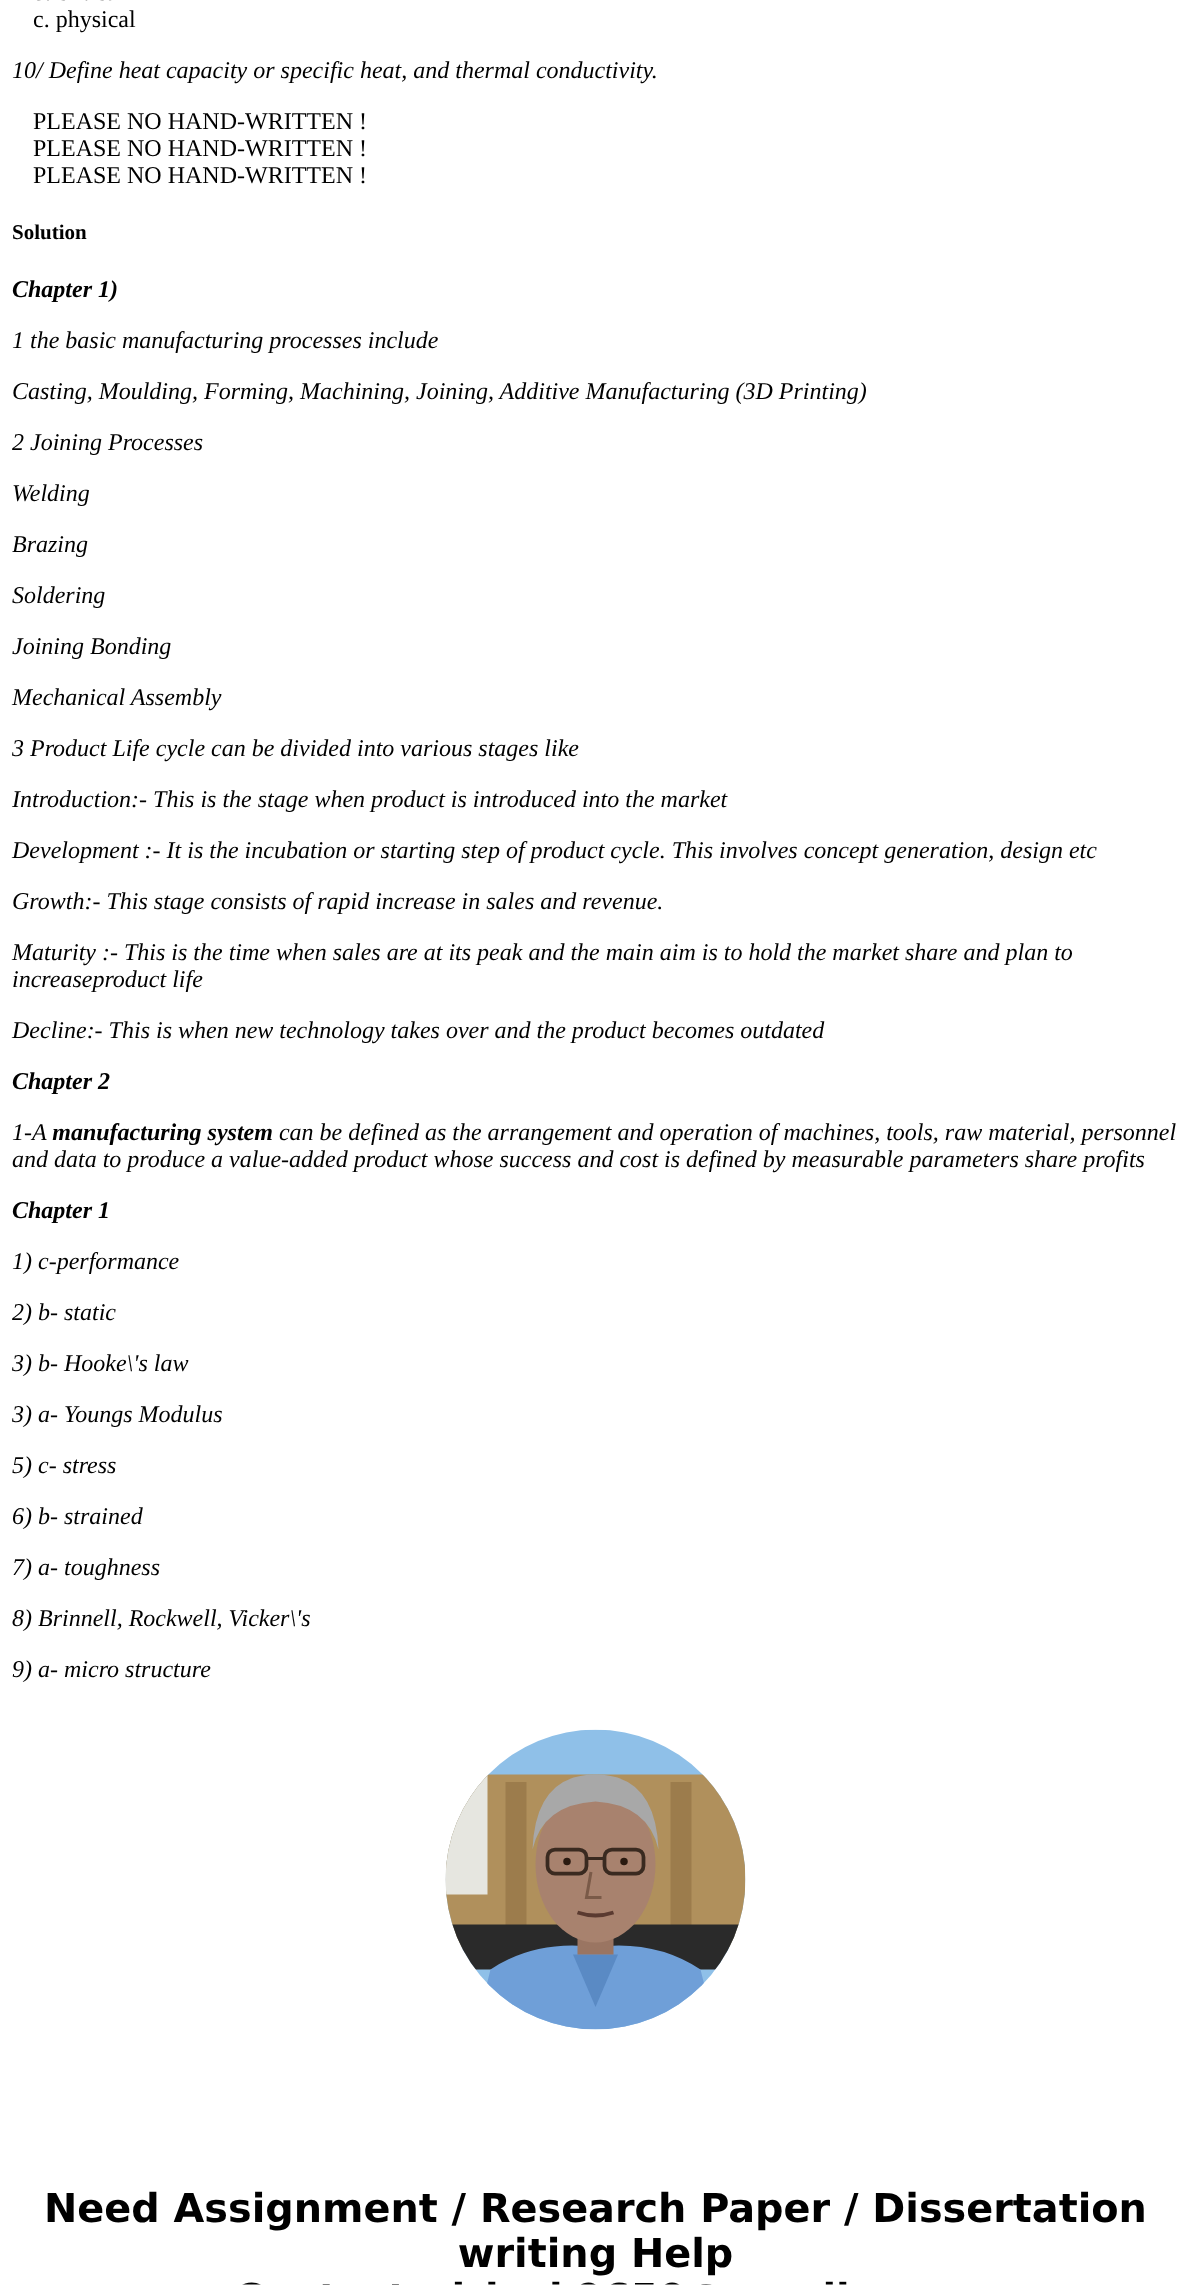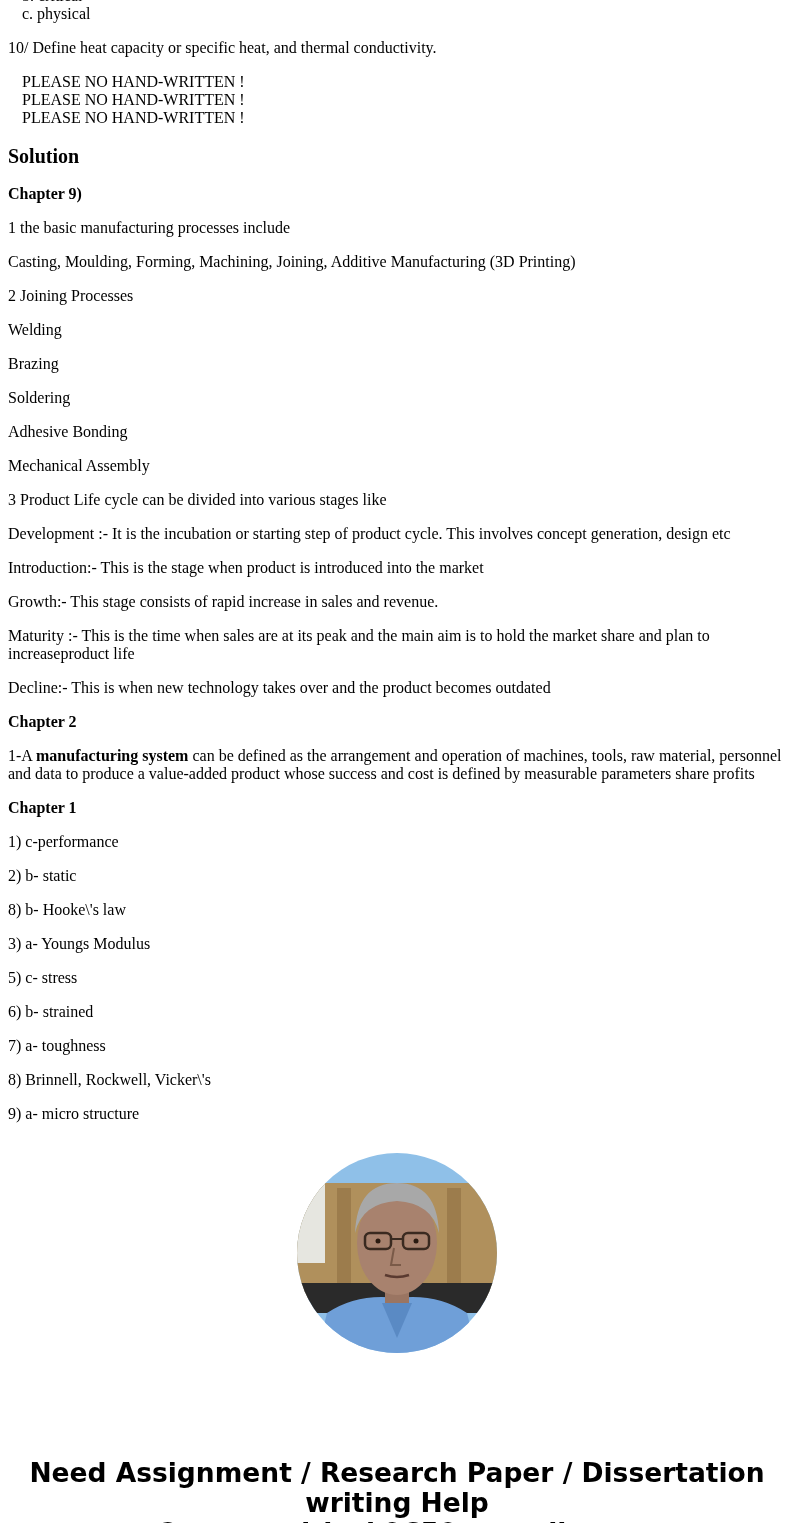--- a/index.html
+++ b/index.html
@@ -17,24 +17,24 @@
       color: #000;
       line-height: 18px;
     }
     .page {
       position: absolute;
       left: 8px;
       top: -13px;
       right: 8px;
     }
     .line { display: block; margin-left: 14px; }
-    p { margin: 0 0 16px 0; }
+    p { margin: 0 0 16px 0; font-style: italic; }
     .q-block { margin-bottom: 16px; }
     h3.solution {
-      font-size: 20px;
+      font-size: 14px;
       font-weight: bold;
       margin: 0 0 18px 0;
       line-height: 22px;
       padding-top: 2px;
     }
     .chapter { font-weight: bold; }
     .avatar-wrap {
       position: absolute;
       left: 297px;
       top: 1153px;
@@ -67,43 +67,43 @@
   </div>
   <p>10/ Define heat capacity or specific heat, and thermal conductivity.</p>
   <div class="q-block">
     <span class="line">PLEASE NO HAND-WRITTEN !</span>
     <span class="line">PLEASE NO HAND-WRITTEN !</span>
     <span class="line">PLEASE NO HAND-WRITTEN !</span>
   </div>
 
   <h3 class="solution">Solution</h3>
 
-  <p class="chapter">Chapter 9)</p>
+  <p class="chapter">Chapter 1)</p>
   <p>1 the basic manufacturing processes include</p>
   <p>Casting, Moulding, Forming, Machining, Joining, Additive Manufacturing (3D Printing)</p>
   <p>2 Joining Processes</p>
   <p>Welding</p>
   <p>Brazing</p>
   <p>Soldering</p>
-  <p>Adhesive Bonding</p>
+  <p>Joining Bonding</p>
   <p>Mechanical Assembly</p>
   <p>3 Product Life cycle can be divided into various stages like</p>
+  <p>Introduction:- This is the stage when product is introduced into the market</p>
   <p>Development :- It is the incubation or starting step of product cycle. This involves concept generation, design etc</p>
-  <p>Introduction:- This is the stage when product is introduced into the market</p>
   <p>Growth:- This stage consists of rapid increase in sales and revenue.</p>
   <p>Maturity :- This is the time when sales are at its peak and the main aim is to hold the market share and plan to increaseproduct life</p>
   <p>Decline:- This is when new technology takes over and the product becomes outdated</p>
 
   <p class="chapter">Chapter 2</p>
   <p><span>1-A </span><b>manufacturing system</b><span> can be defined as the arrangement and operation of machines, tools, raw material, personnel and data to produce a value-added product whose success and cost is defined by measurable parameters share profits</span></p>
 
   <p class="chapter">Chapter 1</p>
   <p>1) c-performance</p>
   <p>2) b- static</p>
-  <p>8) b- Hooke\'s law</p>
+  <p>3) b- Hooke\'s law</p>
   <p>3) a- Youngs Modulus</p>
   <p>5) c- stress</p>
   <p>6) b- strained</p>
   <p>7) a- toughness</p>
   <p>8) Brinnell, Rockwell, Vicker\'s</p>
   <p>9) a- micro structure</p>
 </div>
 
 <div class="avatar-wrap">
   <svg width="200" height="200" viewBox="0 0 200 200">

